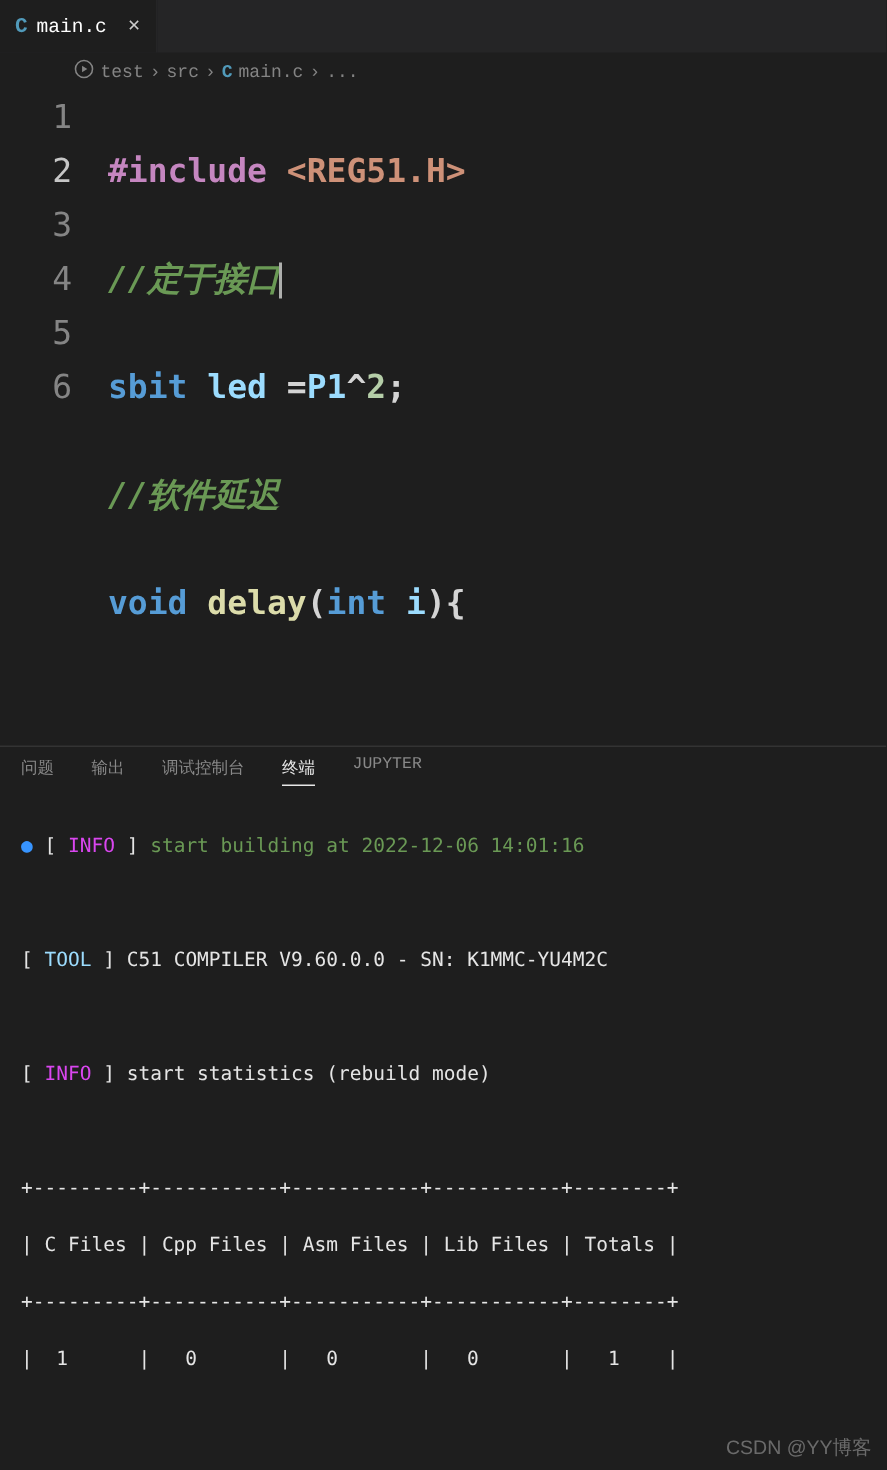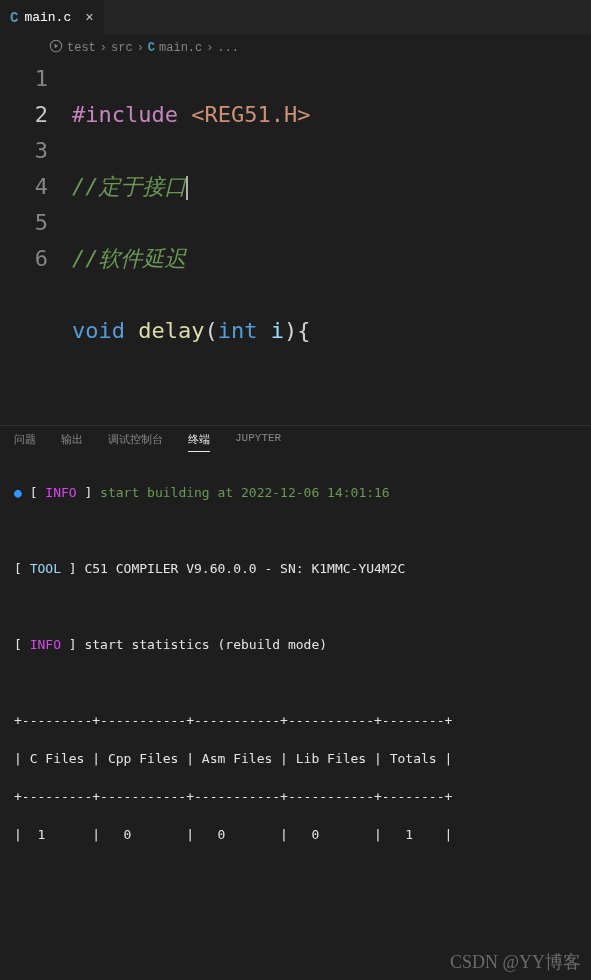--- a/index.html
+++ b/index.html
@@ -49,21 +49,21 @@
   padding-bottom: 4px;
 }
 .gutter {
   text-align: right;
   color: #858585;
   width: 72px;
   padding-right: 24px;
   user-select: none;
 }
 .gutter .active { color: #c6c6c6; }
-.code { flex: 1; white-space: pre; }
+.code { flex: 1; white-space: pre; font-weight: bold; }
 .tok-pp { color: #c586c0; }
 .tok-str { color: #ce9178; }
 .tok-comment { color: #6a9955; font-style: italic; }
 .tok-kw { color: #569cd6; }
 .tok-type { color: #569cd6; text-align: right; }
 .tok-fn { color: #dcdcaa; }
 .tok-var { color: #9cdcfe; }
 .tok-op { color: #d4d4d4; }
 .tok-ctrl { color: #c586c0; }
 .cursor {
@@ -99,22 +99,22 @@
 .t-white { color: #e5e5e5; }
 .t-info { color: #d946ef; }
 .t-tool { color: #9cdcfe; }
 .t-green { color: #6a9955; }
 .t-bullet { color: #3794ff; }
 .watermark {
   position: absolute;
   bottom: 6px;
   right: 10px;
   color: rgba(200,200,200,0.45);
-  font-size: 18px;
-  font-family: Liberation Serif, serif;
+  font-size: 13px;
+  font-family: Liberation Sans, sans-serif;
   text-align: center;
 }
 </style>
 </head>
 <body>
 
 <div class="tab-bar">
   <div class="tab">
     <span class="tab-icon">C</span>
     <span class="tab-name">main.c</span>
@@ -144,20 +144,21 @@
     <div>1</div>
     <div class="active">2</div>
     <div>3</div>
     <div>4</div>
     <div>5</div>
     <div>6</div>
   </div>
   <div class="code">
 <div><span class="tok-pp">#include</span> <span class="tok-str">&lt;REG51.H&gt;</span></div>
 <div><span class="tok-comment">//定于接口</span><span class="cursor"></span></div>
+<div><span class="tok-kw">sbit</span> <span class="tok-var">led</span><span class="tok-op"> =</span><span class="tok-var">P1</span><span class="tok-op">^</span><span style="color:#b5cea8;">2</span><span class="tok-op">;</span></div>
 <div><span class="tok-comment">//软件延迟</span></div>
 <div><span class="tok-type">void</span> <span class="tok-fn">delay</span><span class="tok-op">(</span><span class="tok-type">int</span> <span class="tok-var">i</span><span class="tok-op">)</span><span class="tok-op">{</span></div>
   </div>
 </div>
 
 <div class="panel">
   <div class="panel-tabs">
     <span class="panel-tab">问题</span>
     <span class="panel-tab">输出</span>
     <span class="panel-tab">调试控制台</span>

